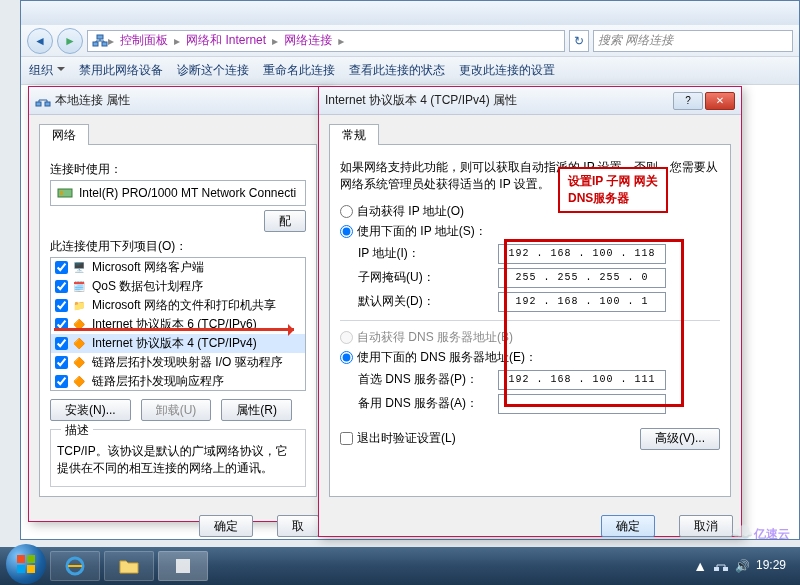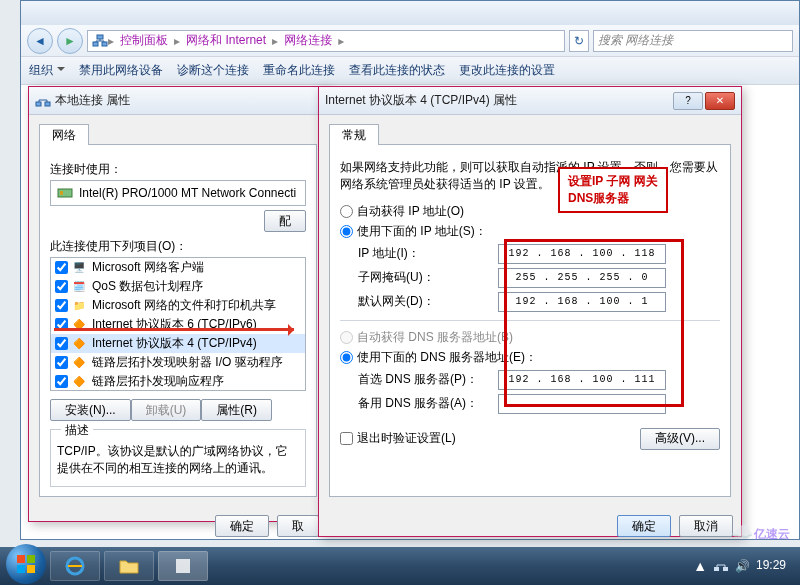--- a/index.html
+++ b/index.html
@@ -33,21 +33,21 @@
 .tab { padding: 2px 12px; border: 1px solid #aab3c0; background: #fff; border-bottom: none; position: relative; top: 1px; }
 .panel { background: #fff; padding: 10px; border: 1px solid #aab3c0; border-top: none; }
 .grp-label { margin: 6px 0 2px 0; }
 .sunken { border: 1px solid #aab3c0; background: #fff; padding: 4px 6px; display: flex; align-items: center; gap: 6px; height: 26px; }
 .list { border: 1px solid #aab3c0; background: #fff; height: 134px; overflow: hidden; }
 .list-row { display: flex; align-items: center; gap: 4px; padding: 1px 4px; }
 .list-row input[type=checkbox] { width: 13px; height: 13px; }
 .icon-sq { width: 16px; height: 16px; display: inline-flex; align-items: center; justify-content: center; font-size: 10px; }
 .arrow { position: absolute; left: 54px; top: 328px; width: 240px; height: 3px; background: #d32; z-index: 5; }
 .arrow::after { content: ''; position: absolute; right: -6px; top: -4px; border: 6px solid transparent; border-left-color: #d32; }
-.btn-row { display: flex; margin-top: 8px; }
+.btn-row { display: flex; gap: 10px; margin-top: 8px; }
 .btn { height: 22px; padding: 0 14px; border: 1px solid #8a97a8; background: linear-gradient(#fdfdfd, #e2e7ee); border-radius: 2px; display: inline-flex; align-items: center; }
 .btn.disabled { color: #8a8a8a; }
 
 .desc-box { border: 1px solid #c5ccd6; padding: 6px; margin-top: 8px; height: 58px; }
 .desc-title { position: relative; top: -14px; left: 4px; background: #fff; padding: 0 4px; display: inline-block; }
 
 
 .ip-field { border: 1px solid #8a97a8; background: #fff; height: 20px; width: 168px; display: inline-flex; align-items: center; justify-content: center; font-family: "Courier New", monospace; letter-spacing: 1px; font-size: 10px; }
 .field-row { display: flex; align-items: center; margin: 4px 0; }
 .field-row label { width: 140px; }
@@ -57,21 +57,21 @@
 .redbox { position: absolute; border: 3px solid #c00; pointer-events: none; }
 .callout { position: absolute; border: 2px solid #c00; background: #fff; padding: 4px 8px; color: #c00; font-weight: bold; font-size: 13px; }
 
 
 .taskbar { position: absolute; bottom: 0; left: 0; width: 800px; height: 38px; background: linear-gradient(#4a6a8a, #2d4a68 50%, #1f3852); display: flex; align-items: center; padding: 0 6px; }
 .start-orb { width: 40px; height: 40px; border-radius: 20px; background: radial-gradient(circle at 30% 30%, #7fc7ff, #1a5fa0 60%, #0a3a6a); margin-top: -4px; display: flex; align-items: center; justify-content: center; }
 .task-icon { width: 50px; height: 30px; margin-left: 4px; background: rgba(255,255,255,0.1); border: 1px solid rgba(255,255,255,0.2); display: flex; align-items: center; justify-content: center; border-radius: 2px; }
 .tray { margin-left: auto; display: flex; align-items: center; gap: 6px; color: #fff; padding-right: 8px; }
 .clock { font-size: 11px; text-align: center; line-height: 1.1; }
 
-.dlg-bottom { display: flex; justify-content: flex-end; gap: 8px; padding: 8px; }
+.dlg-bottom { display: flex; justify-content: flex-end; gap: 24px; padding: 8px; }
 
 .watermark { position: absolute; right: 10px; bottom: 42px; color: #888; font-size: 18px; opacity: 0.6; }
 .watermark b { color: #8b5cf6; }
 
 .sep-line { border: none; border-top: 1px solid #d0d6de; margin: 8px 0; }
 
 .triangle-down { display: inline-block; border: 4px solid transparent; border-top-color: #555; margin-left: 2px; vertical-align: middle; }
 </style>
 </head>
 <body>

